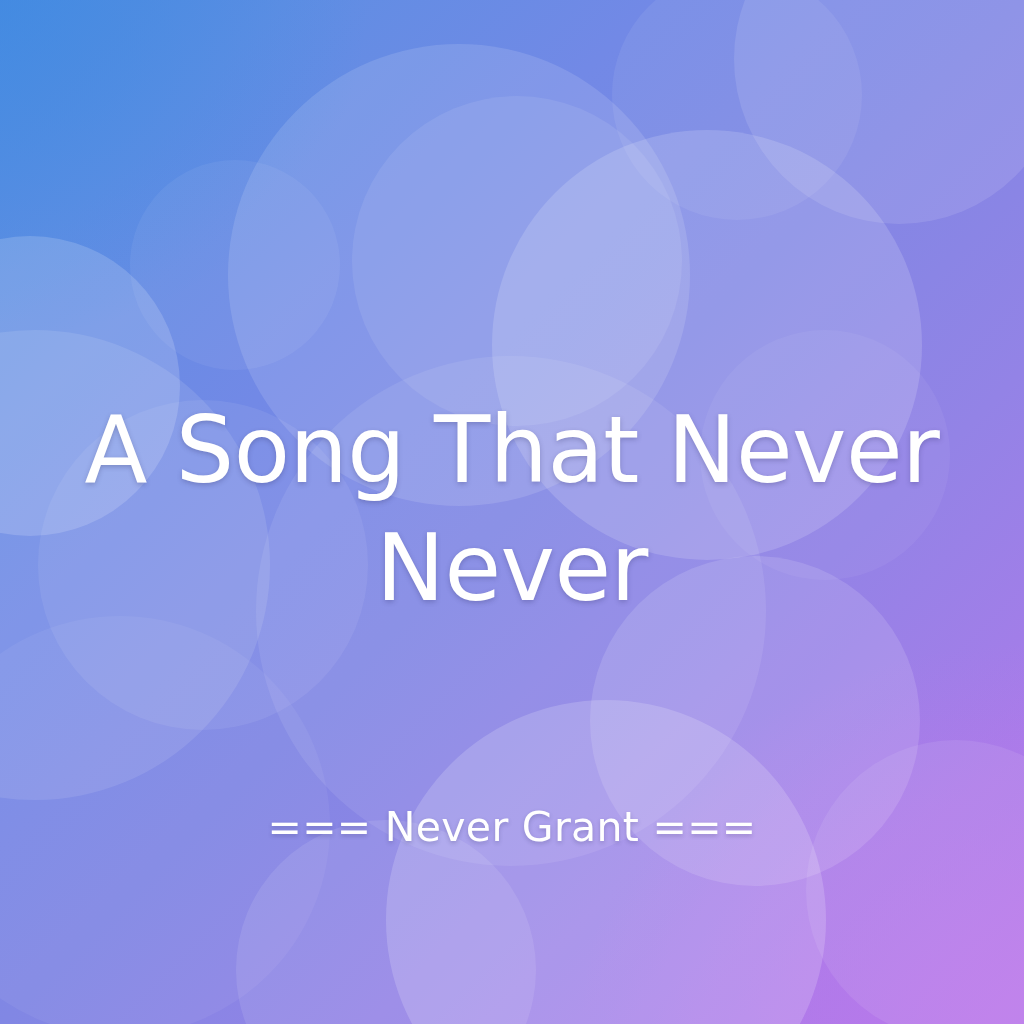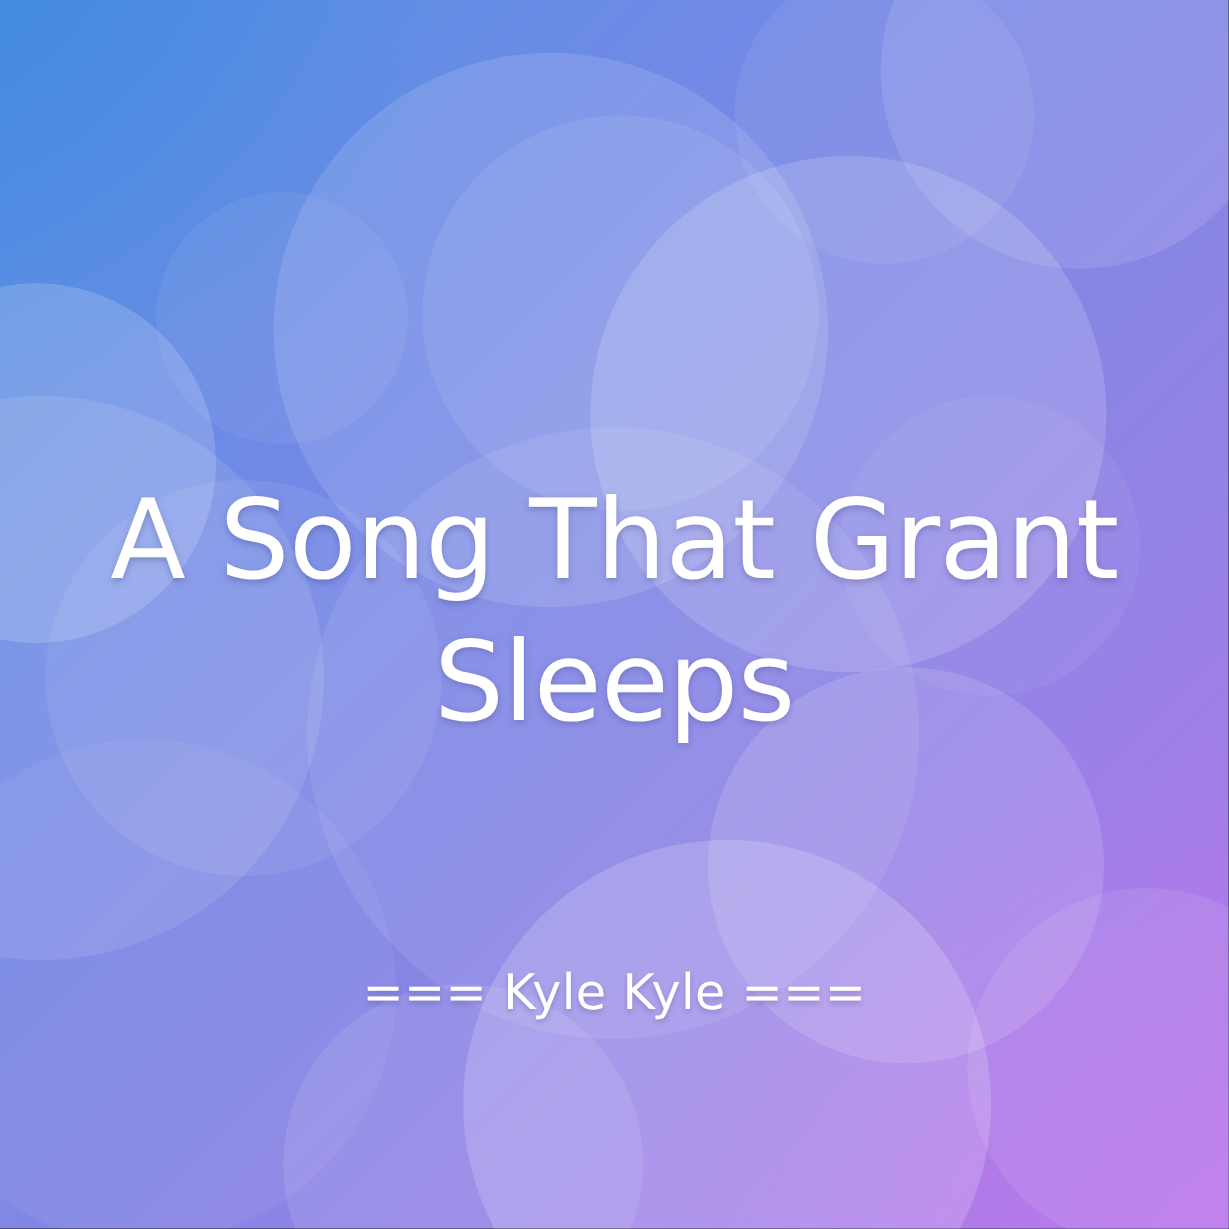--- a/index.html
+++ b/index.html
@@ -125,17 +125,17 @@
     <div class="bokeh b9"></div>
     <div class="bokeh b14"></div>
     <div class="bokeh b15"></div>
     <div class="bokeh b10"></div>
     <div class="bokeh b11"></div>
     <div class="bokeh b12"></div>
     <div class="bokeh b13"></div>
   </div>
 
   <div class="content">
-    <div class="title">A Song That Grant Sleeps</div>
-    <div class="artist">=== Kyle Kyle ===</div>
+    <div class="title">A Song That Never Never</div>
+    <div class="artist">=== Never Grant ===</div>
   </div>
 
 </div>
 
 </body></html>

